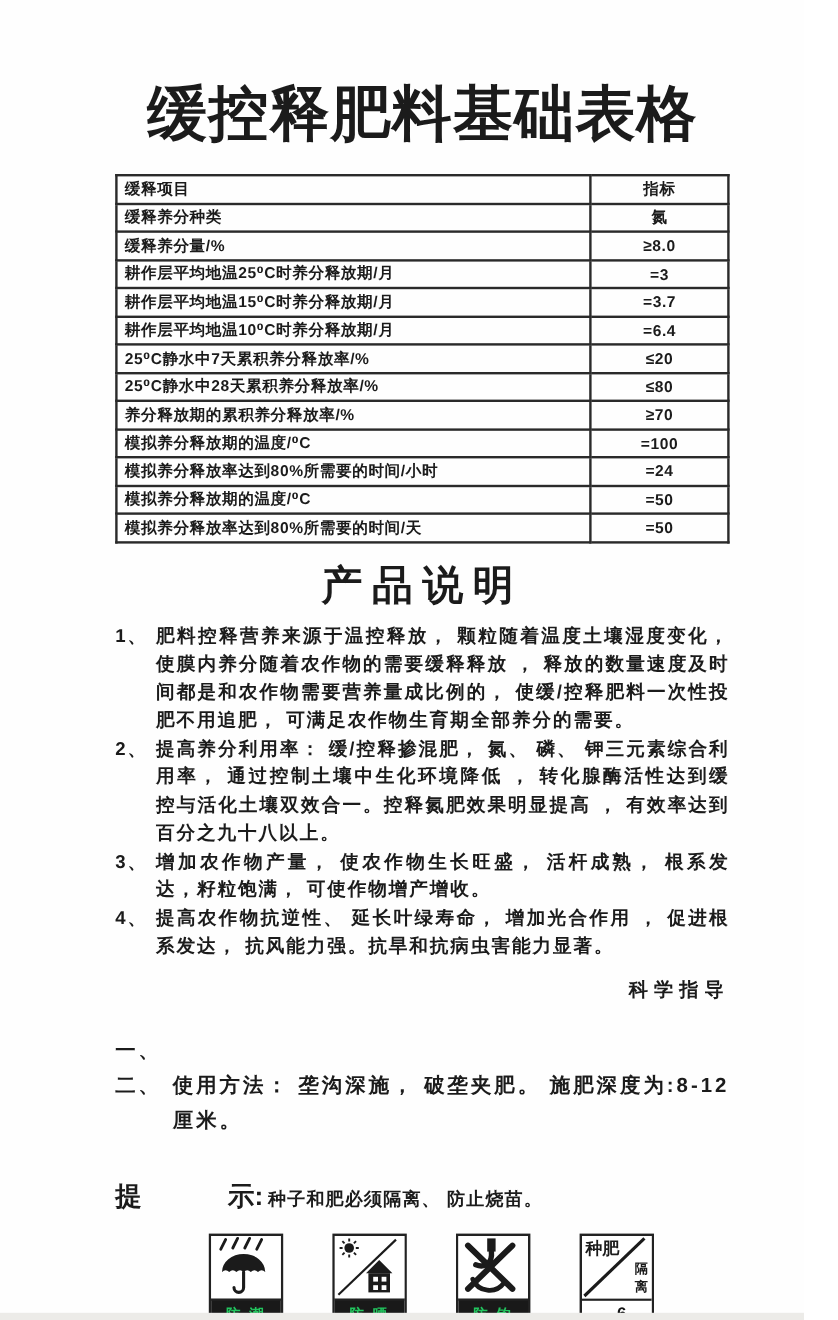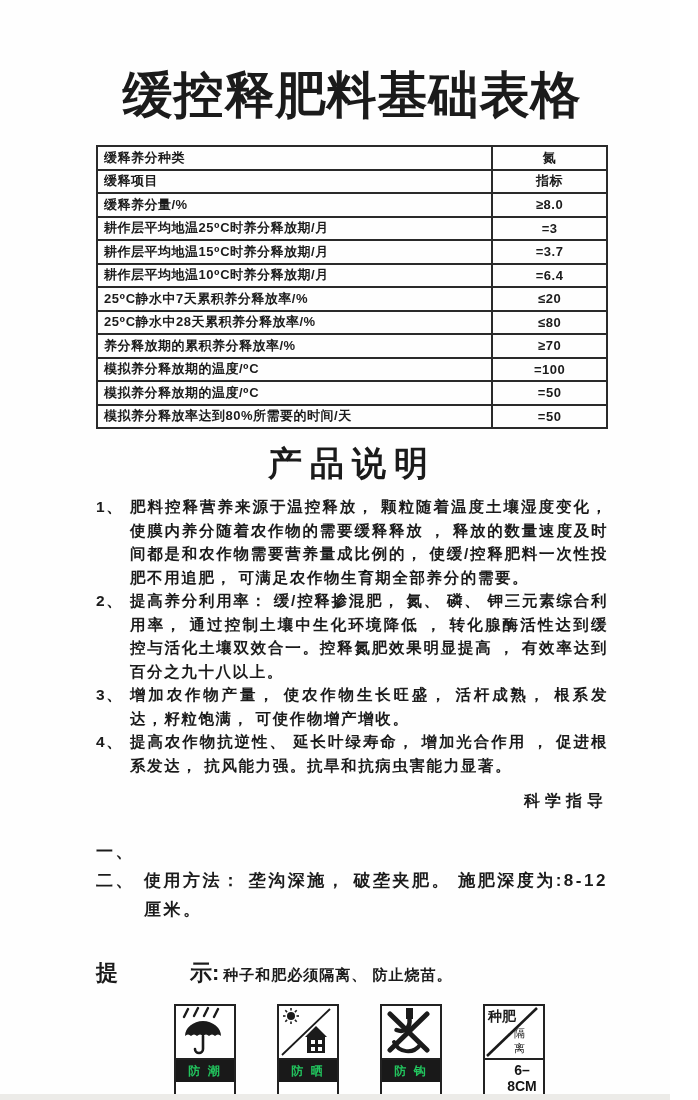--- a/index.html
+++ b/index.html
@@ -42,42 +42,42 @@
   .picto-img svg{display:block;}
   .picto-label{
     background:#191919;color:#22c55e;border-top:2px solid #222;
     font-size:12px;font-weight:bold;text-align:center;padding:3px 0 2px 0;letter-spacing:2px;
   }
   .picto-label-white{
     background:#fff;color:#141414;border-top:2px solid #222;
     font-size:14px;font-weight:900;text-align:center;padding:2px 0 1px 16px;letter-spacing:0;
   }
   .sep-tl{position:absolute;top:2px;left:3px;font-size:14px;font-weight:900;letter-spacing:0;}
-  .sep-br{position:absolute;bottom:2px;right:18px;font-size:11px;font-weight:400;letter-spacing:0;padding-left:48px;}
+  .sep-br{position:absolute;bottom:2px;right:3px;font-size:11px;font-weight:700;letter-spacing:0;padding-left:48px;}
   .scan-edge{position:absolute;left:0;right:0;bottom:0;height:6px;background:#ecebe8;}
 </style>
 </head>
 <body>
 
 <div class="page">
   <div class="content">
 
     <div class="main-title">缓控释肥料基础表格</div>
 
     <table class="spec">
       <tbody>
         <tr>
+          <td class="c-item">缓释项目</td>
+          <td class="c-val">指标</td>
+        </tr>
+        <tr>
           <td class="c-item">缓释养分种类</td>
           <td class="c-val">氮</td>
         </tr>
         <tr>
-          <td class="c-item">缓释项目</td>
-          <td class="c-val">指标</td>
-        </tr>
-        <tr>
           <td class="c-item">缓释养分量/%</td>
           <td class="c-val">≥8.0</td>
         </tr>
         <tr>
           <td class="c-item">耕作层平均地温25⁰C时养分释放期/月</td>
           <td class="c-val">=3</td>
         </tr>
         <tr>
           <td class="c-item">耕作层平均地温15⁰C时养分释放期/月</td>
           <td class="c-val">=3.7</td>
@@ -94,20 +94,24 @@
           <td class="c-item">25⁰C静水中28天累积养分释放率/%</td>
           <td class="c-val">≤80</td>
         </tr>
         <tr>
           <td class="c-item">养分释放期的累积养分释放率/%</td>
           <td class="c-val">≥70</td>
         </tr>
         <tr>
           <td class="c-item">模拟养分释放期的温度/⁰C</td>
           <td class="c-val">=100</td>
+        </tr>
+        <tr>
+          <td class="c-item">模拟养分释放率达到80%所需要的时间/小时</td>
+          <td class="c-val">=24</td>
         </tr>
         <tr>
           <td class="c-item">模拟养分释放期的温度/⁰C</td>
           <td class="c-val">=50</td>
         </tr>
         <tr>
           <td class="c-item">模拟养分释放率达到80%所需要的时间/天</td>
           <td class="c-val">=50</td>
         </tr>
       </tbody>

